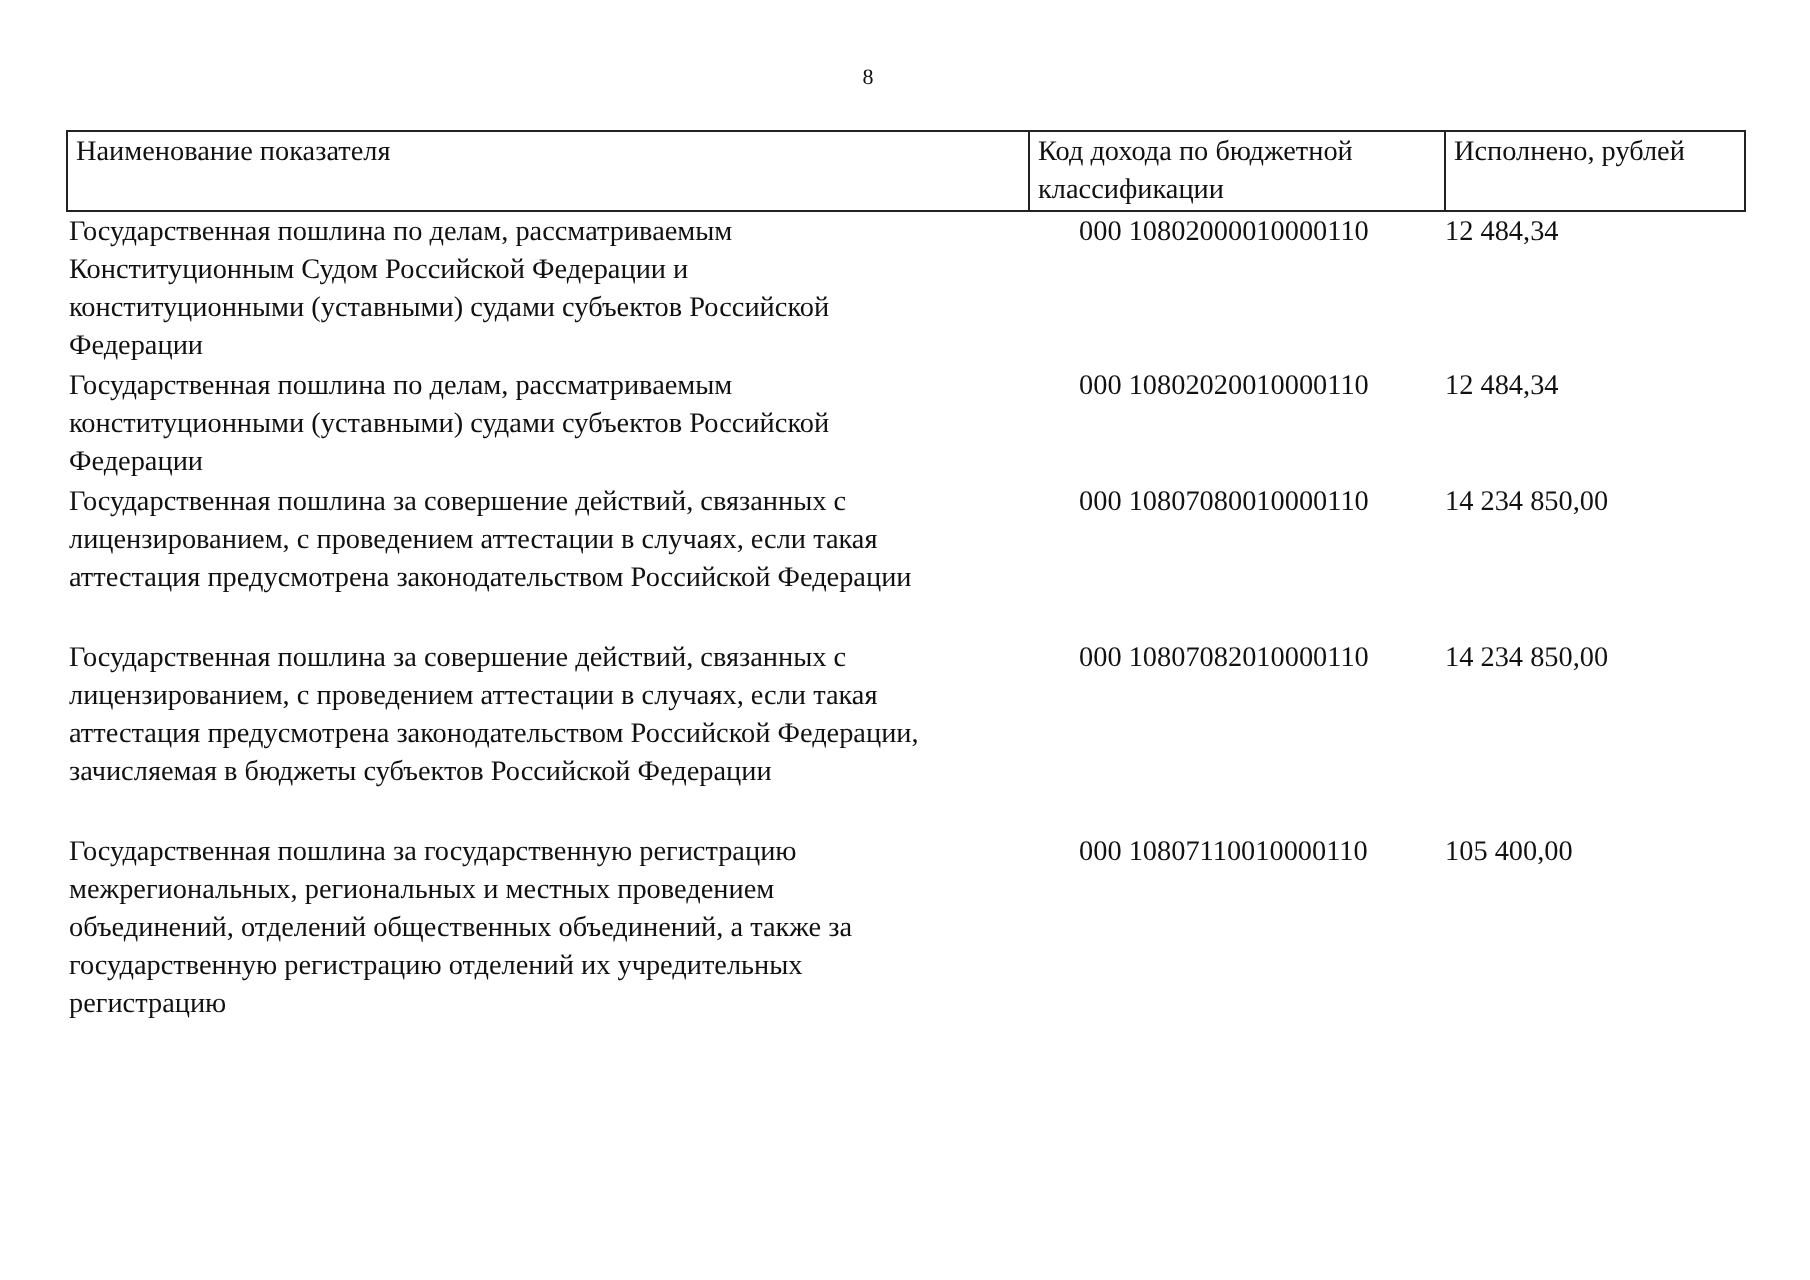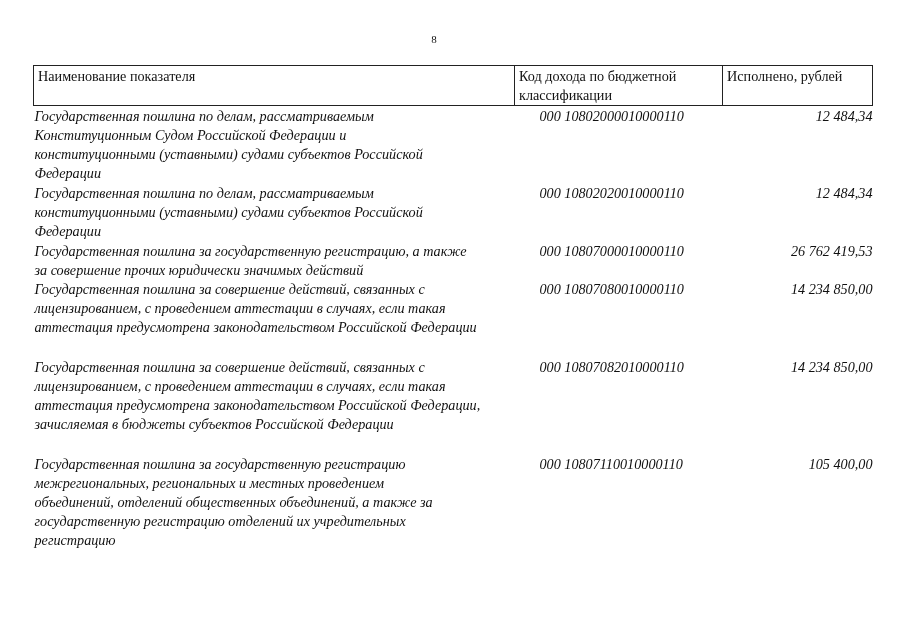--- a/index.html
+++ b/index.html
@@ -41,34 +41,33 @@
       font-weight: normal;
       border: 1.2px solid #222;
       vertical-align: top;
       text-align: left;
       padding: 1px 4px 0 4px;
       height: 36px;
     }
     .doc-table tbody td {
       vertical-align: top;
       padding: 0;
-      font-style: italic;
     }
     .cell-name {
       padding-left: 1px !important;
       padding-right: 4px !important;
       text-align: left;
     }
     .cell-code {
       padding-left: 25px !important;
       text-align: left;
       white-space: nowrap;
     }
     .cell-amount {
-      text-align: right;
+      text-align: left;
       padding-right: 0 !important;
       white-space: nowrap;
       margin-top: 27px;
     }
     .line {
       display: block;
       white-space: nowrap;
     }
     tr.r1 td { padding-top: 1px; height: 77px; }
     tr.r2 td { height: 58px; }
@@ -108,28 +107,20 @@
     </tr>
     <tr class="r2">
       <td class="cell-name">
         <span class="line">Государственная пошлина по делам, рассматриваемым</span>
         <span class="line">конституционными (уставными) судами субъектов Российской</span>
         <span class="line">Федерации</span>
       </td>
       <td class="cell-code">000 10802020010000110</td>
       <td class="cell-amount">12 484,34</td>
     </tr>
-    <tr class="r3">
-      <td class="cell-name">
-        <span class="line">Государственная пошлина за государственную регистрацию, а также</span>
-        <span class="line">за совершение прочих юридически значимых действий</span>
-      </td>
-      <td class="cell-code">000 10807000010000110</td>
-      <td class="cell-amount">26 762 419,53</td>
-    </tr>
     <tr class="r4">
       <td class="cell-name">
         <span class="line">Государственная пошлина за совершение действий, связанных с</span>
         <span class="line">лицензированием, с проведением аттестации в случаях, если такая</span>
         <span class="line">аттестация предусмотрена законодательством Российской Федерации</span>
       </td>
       <td class="cell-code">000 10807080010000110</td>
       <td class="cell-amount">14 234 850,00</td>
     </tr>
     <tr class="r5">

